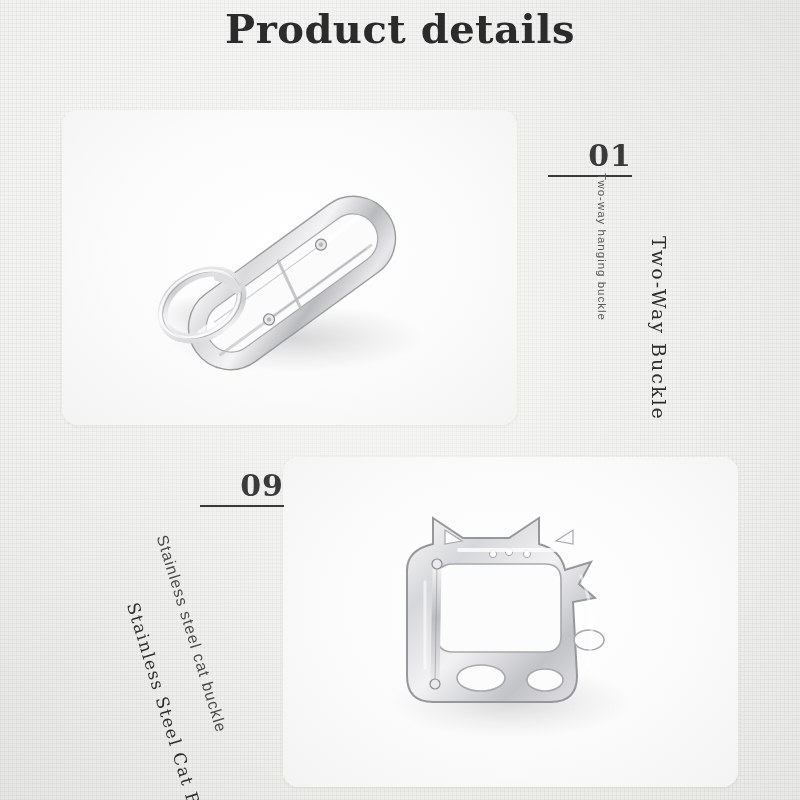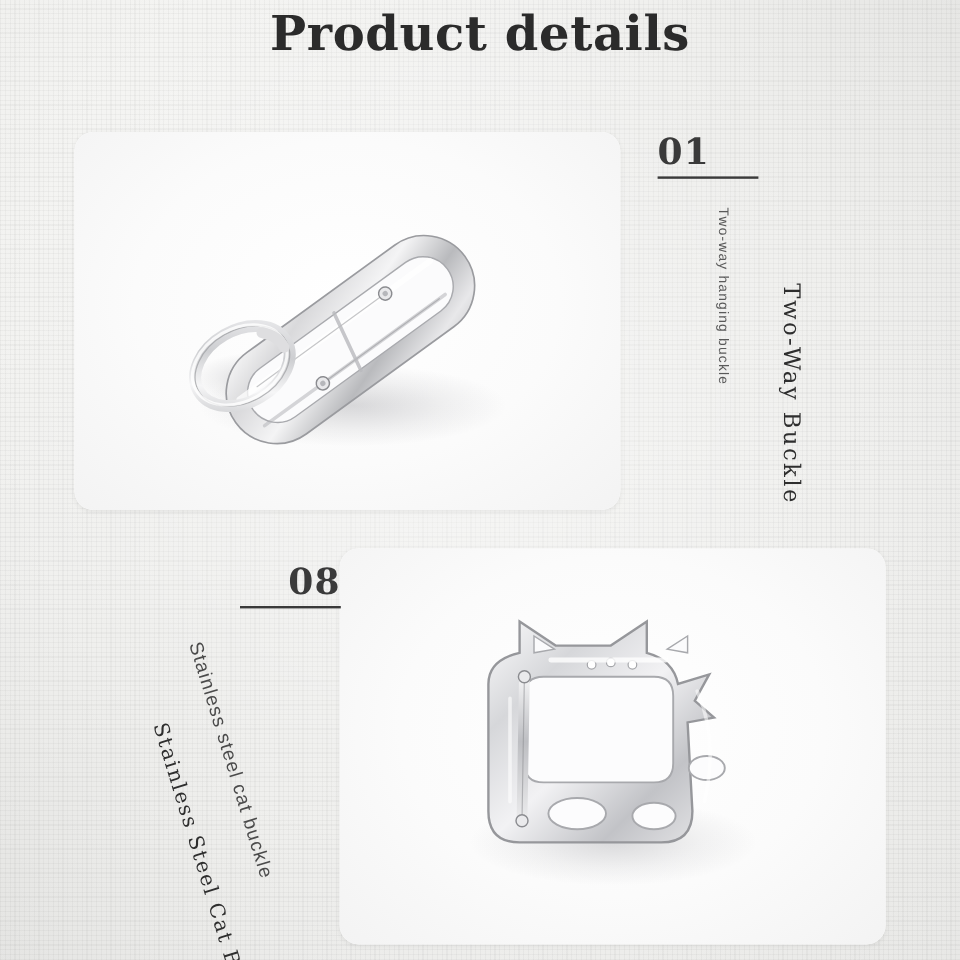--- a/index.html
+++ b/index.html
@@ -78,21 +78,21 @@
     color: #3a3a3a;
     letter-spacing: 1px;
     line-height: 32px;
   }
   .numrule {
     height: 2px;
     background: #3a3a3a;
     margin-top: 3px;
   }
 
-  .num-01 { left: 548px; top: 112px; }
+  .num-01 { left: 548px; top: 140px; text-align: right; }
   .num-01 .numrule { width: 84px; }
   .num-02 { left: 200px; top: 470px; text-align: right; }
   .num-02 .numrule { width: 84px; margin-left: auto; }
 
   
   .vcap {
     position: absolute;
     writing-mode: vertical-rl;
     white-space: nowrap;
     color: #4a4a4a;
@@ -303,20 +303,20 @@
 
           <path d="M -52 -72 l 96 0" stroke="#ffffff" stroke-width="4" stroke-linecap="round" opacity="0.8"></path>
           <path d="M -86 -40 l 0 86" stroke="#ffffff" stroke-width="3" stroke-linecap="round" opacity="0.6"></path>
           <path d="M 70 -46 q 18 40 6 92" stroke="#ffffff" stroke-width="3" fill="none" stroke-linecap="round" opacity="0.55"></path>
         </g>
       </svg>
     </div>
   </div>
 
   <div class="numblock num-02">
-    <div class="num">08</div>
+    <div class="num">09</div>
     <div class="numrule"></div>
   </div>
 
   <div class="diag diag-a">Stainless steel cat buckle</div>
   <div class="diag diag-b">Stainless Steel Cat Buckle</div>
 
 </div>
 
 </body></html>

